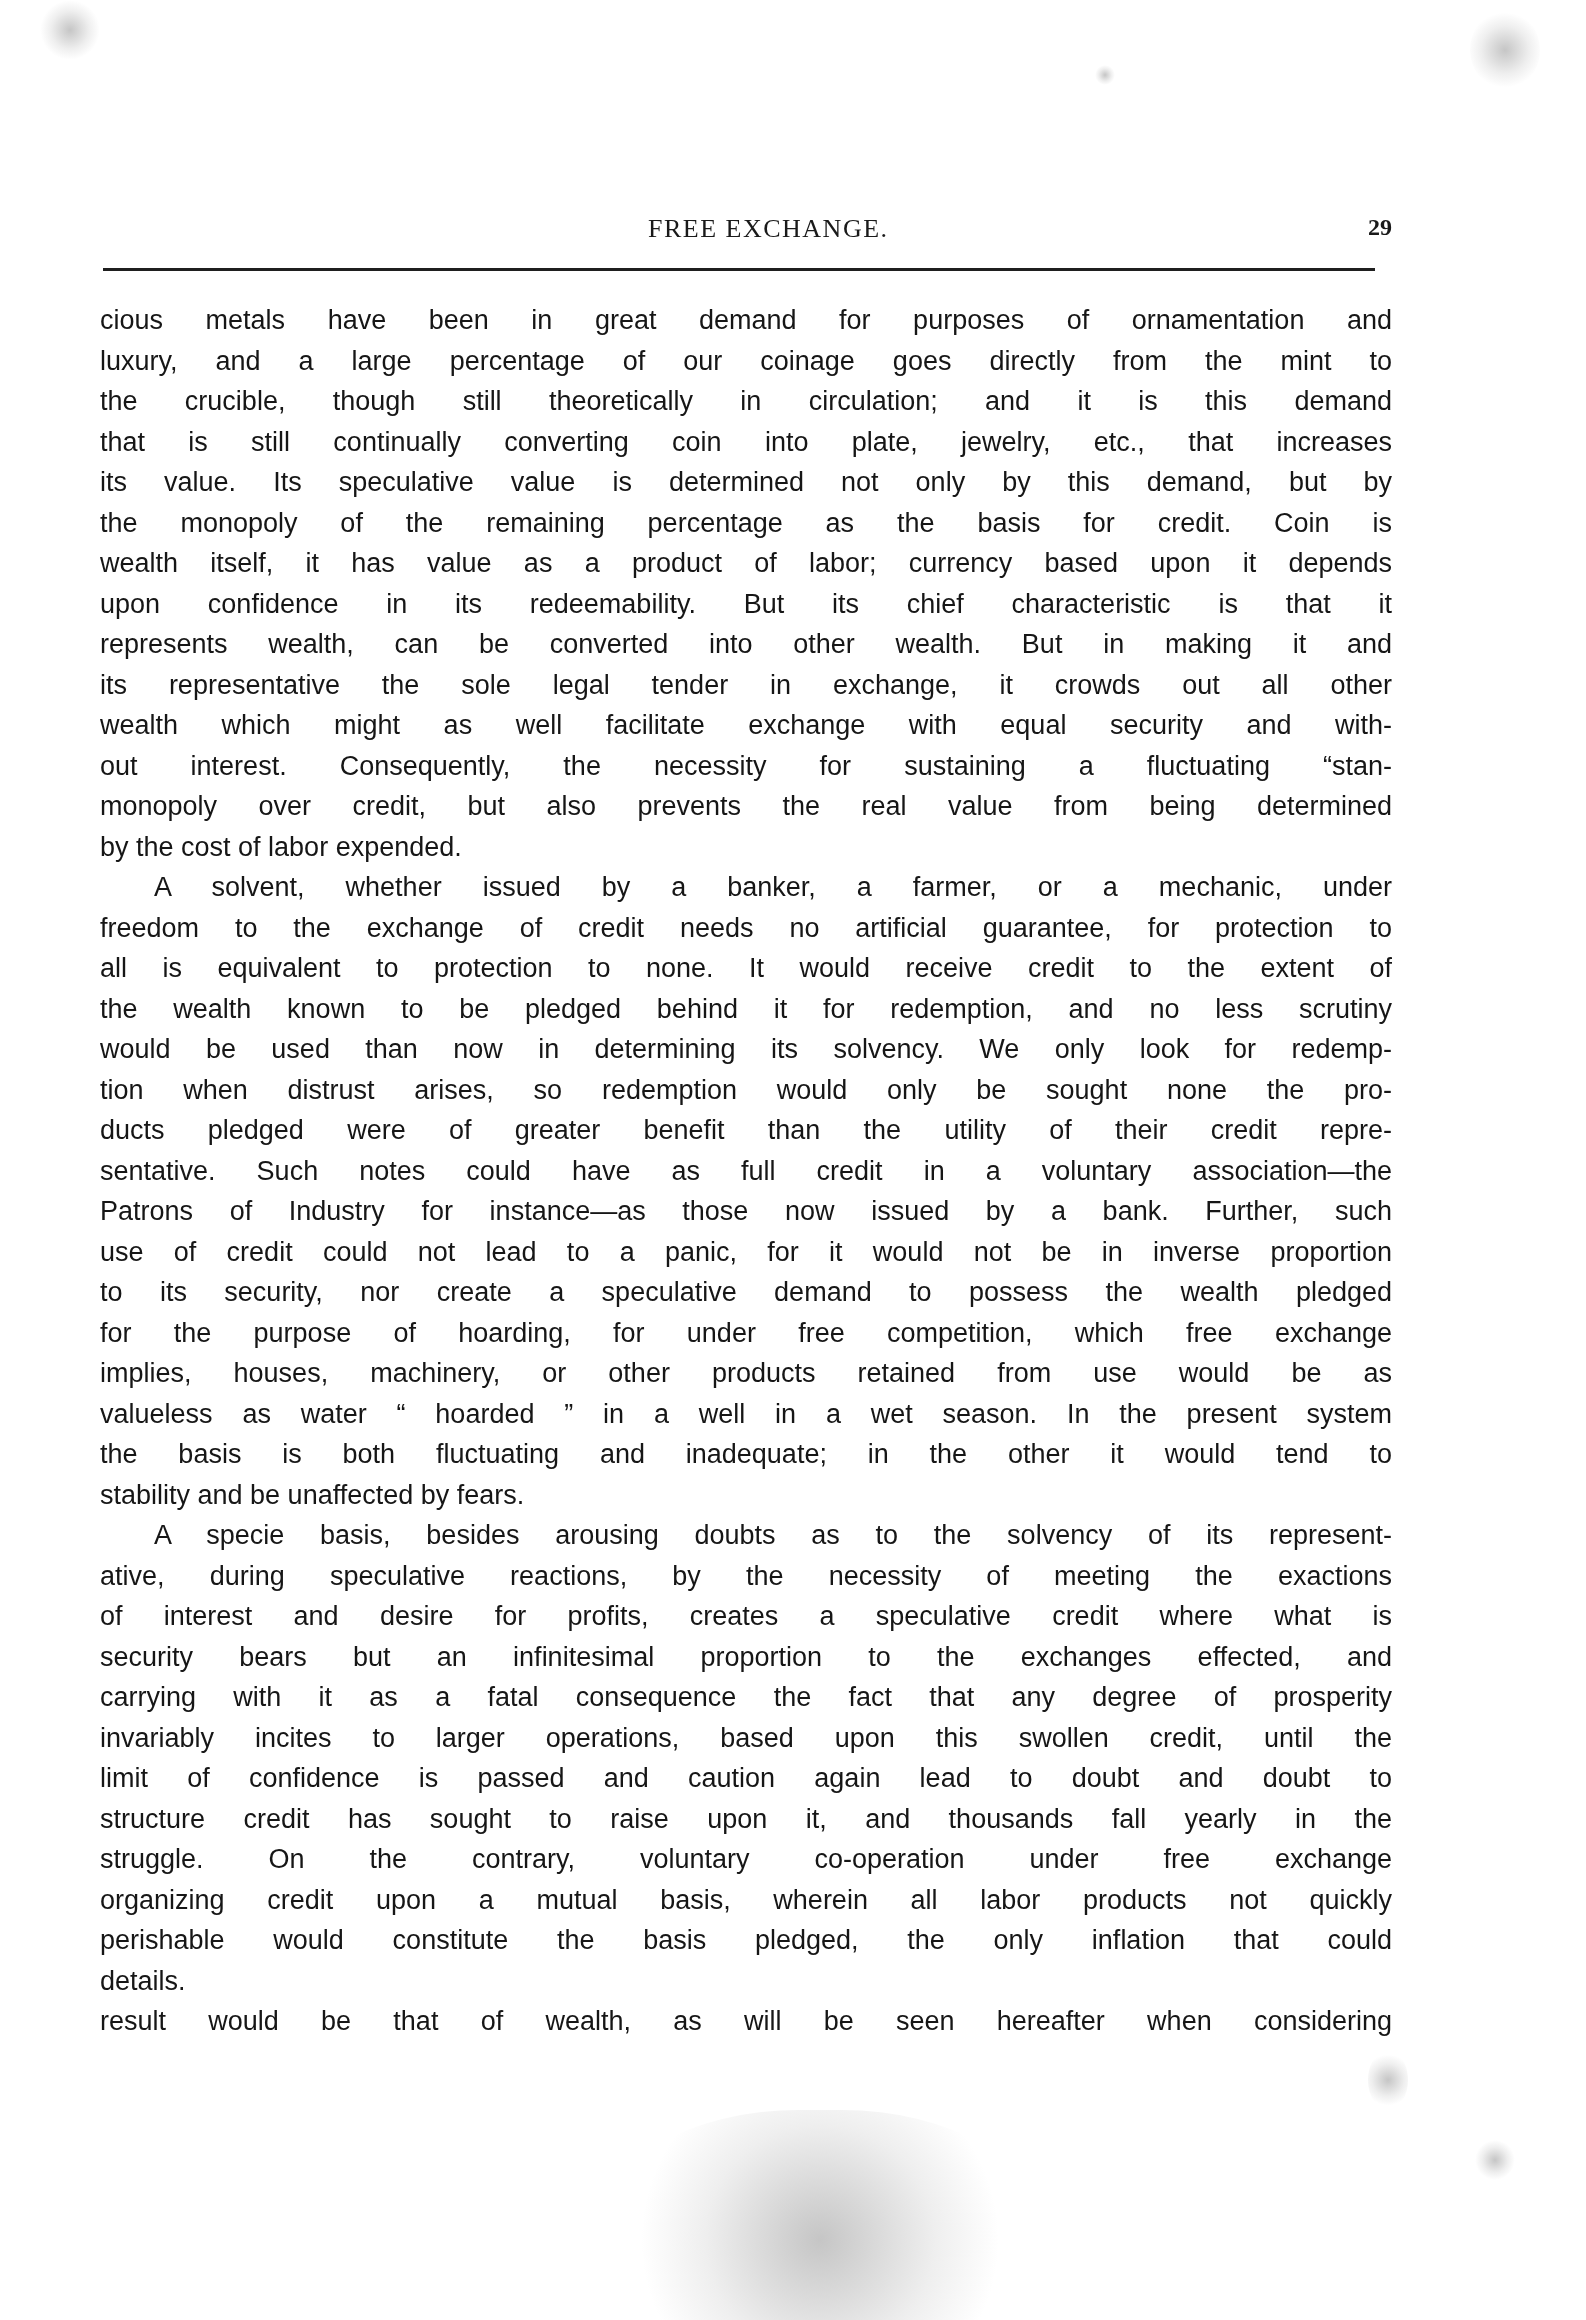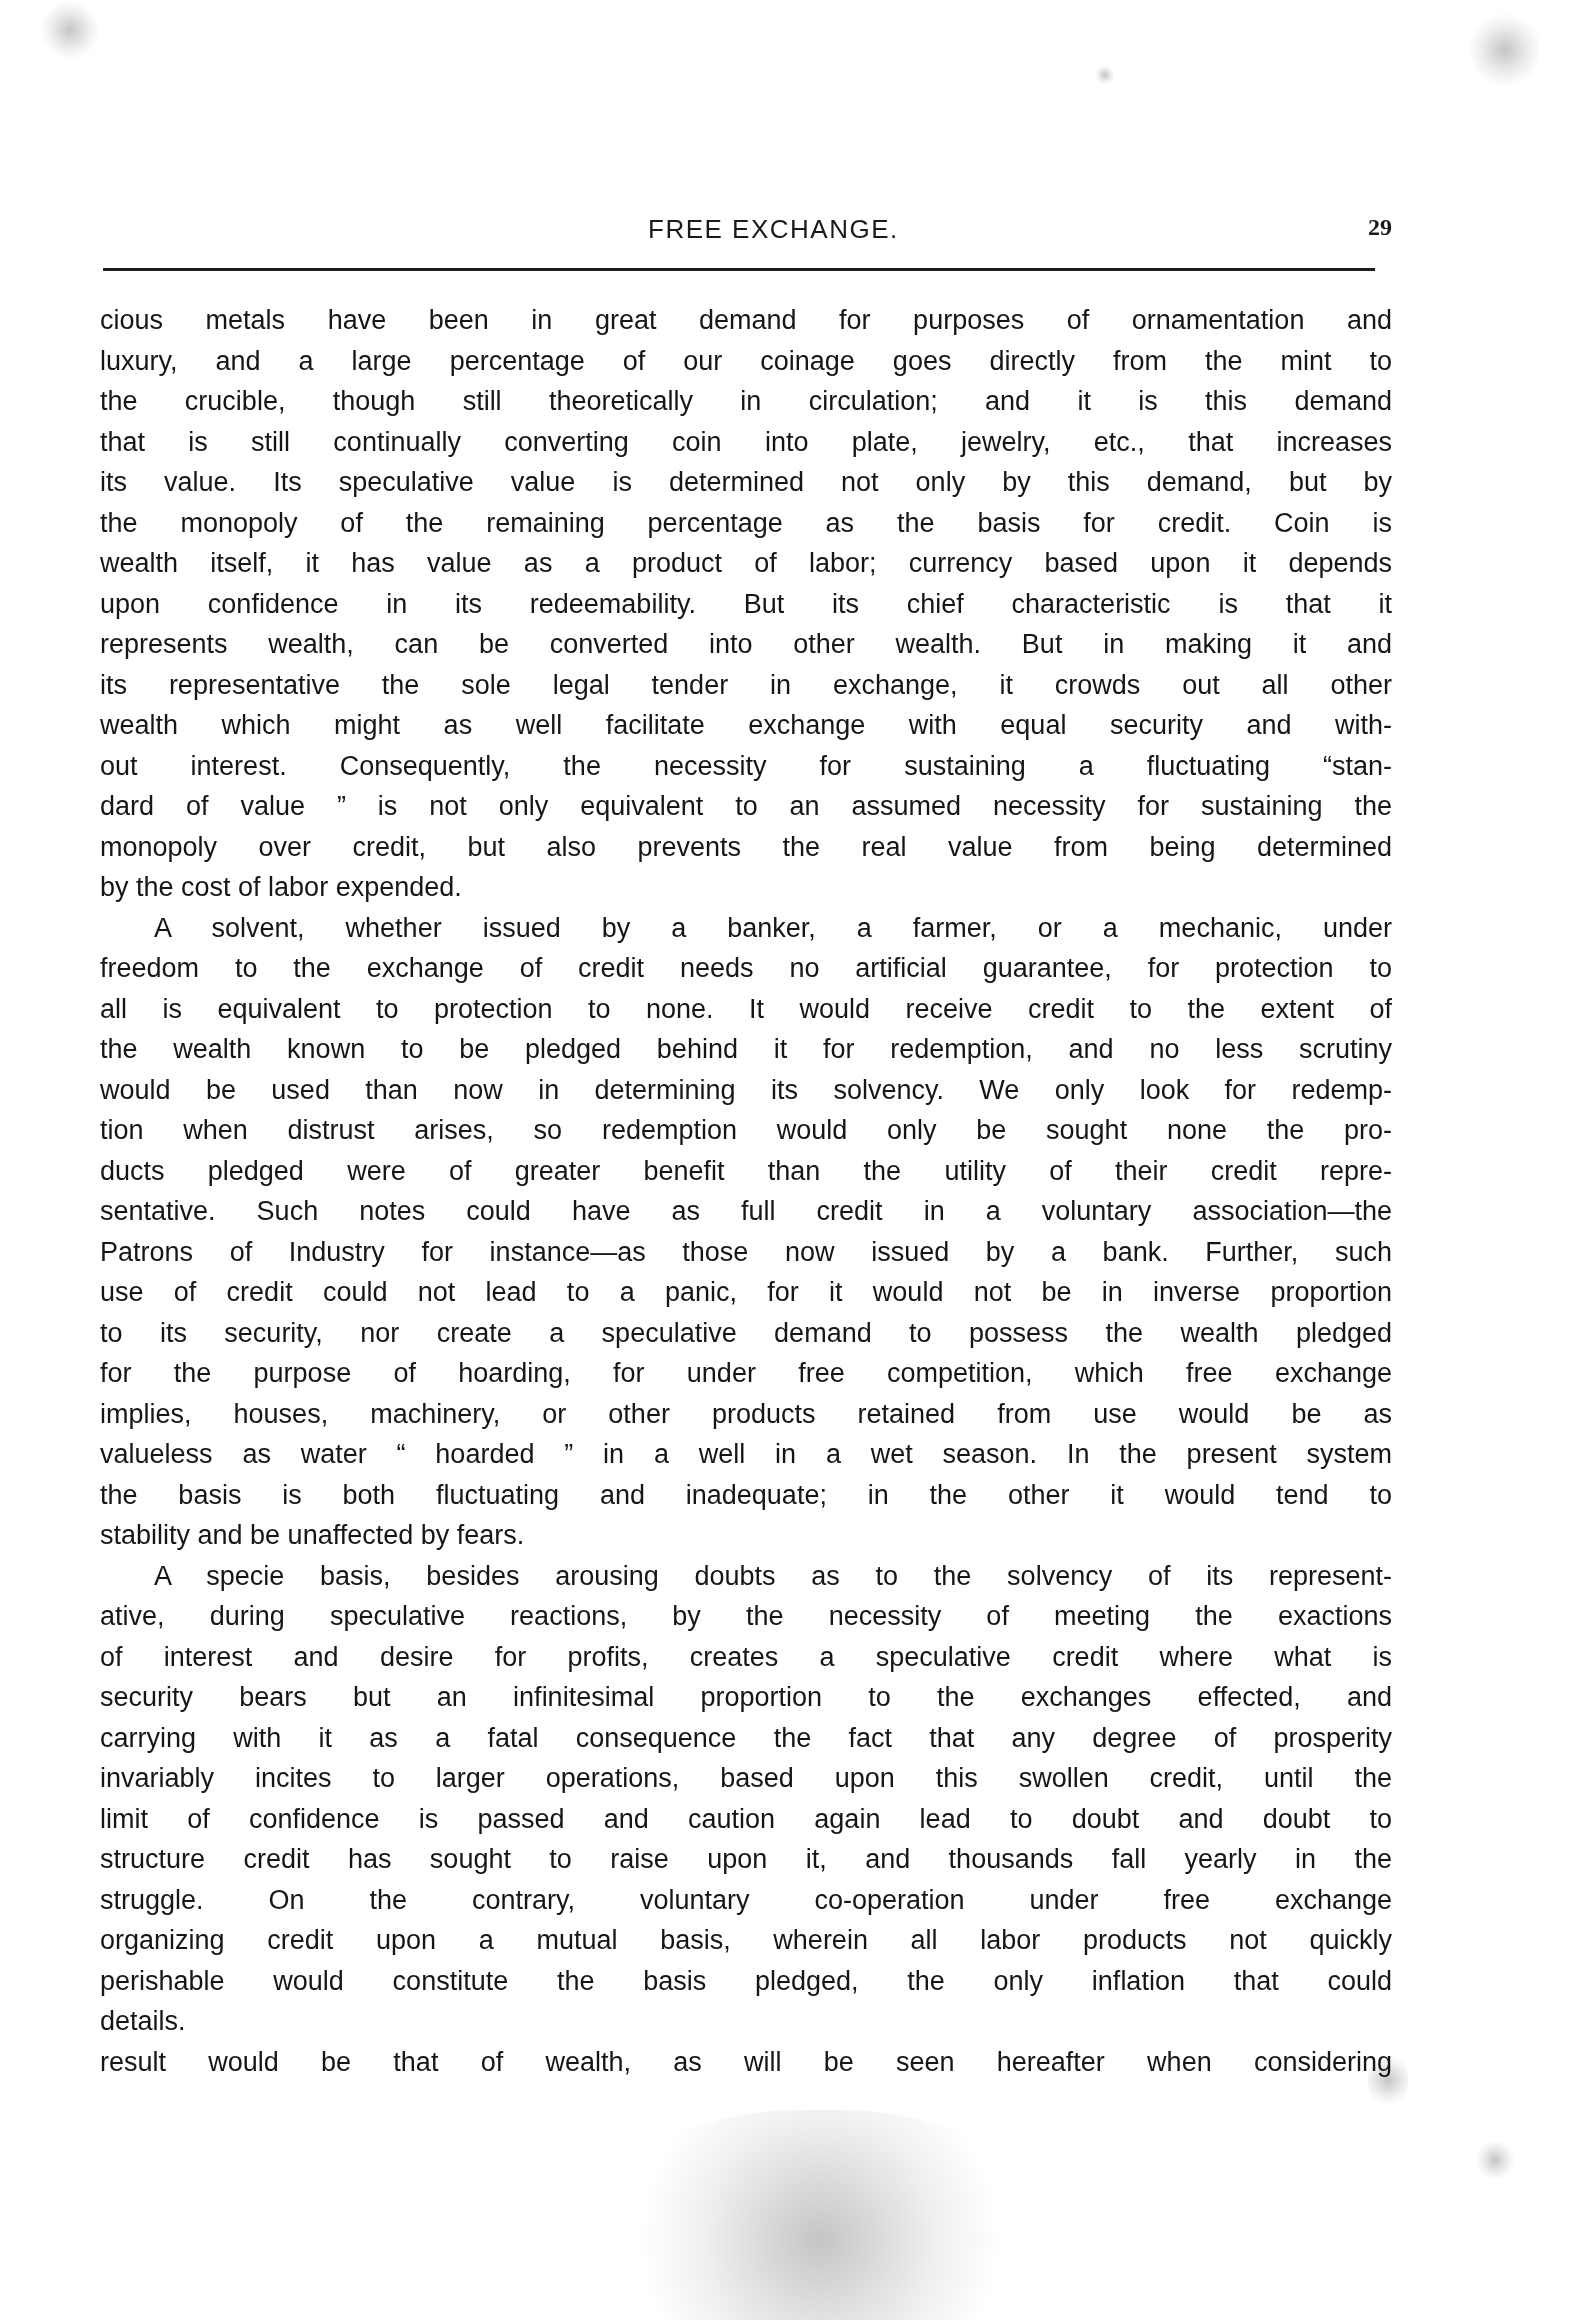--- a/index.html
+++ b/index.html
@@ -3,21 +3,21 @@
 <meta charset="utf-8">
 <style>
   html, body { margin: 0; padding: 0; background: #ffffff; }
   body { width: 1586px; height: 2320px; position: relative; overflow: hidden; }
   .page { position: absolute; left: 0; top: 0; width: 1586px; height: 2320px; background: #ffffff; }
   .running-head {
     position: absolute; top: 214px; left: 100px; width: 1280px; height: 40px;
   }
   .running-title {
     position: absolute; left: 548px; top: 0; width: 230px; 
-    font-family: Liberation Sans, sans-serif; font-size: 26px; letter-spacing: 1.5px;
+    font-family: Liberation Serif, serif; font-size: 26px; letter-spacing: 1.5px;
     color: #1a1a1a; white-space: nowrap;
   }
   .page-number {
     position: absolute; left: 1268px; top: 0; font-family: "Liberation Serif", serif;
     font-size: 24px; font-weight: bold; color: #1a1a1a;
   }
   .head-rule {
     position: absolute; top: 268px; left: 103px; width: 1272px; height: 3px; background: #1f1f1f;
   }
   .body-text {
@@ -61,21 +61,20 @@
       <span class="line">the crucible, though still theoretically in circulation; and it is this demand</span>
       <span class="line">that is still continually converting coin into plate, jewelry, etc., that increases</span>
       <span class="line">its value. Its speculative value is determined not only by this demand, but by</span>
       <span class="line">the monopoly of the remaining percentage as the basis for credit. Coin is</span>
       <span class="line">wealth itself, it has value as a product of labor; currency based upon it depends</span>
       <span class="line">upon confidence in its redeemability. But its chief characteristic is that it</span>
       <span class="line">represents wealth, can be converted into other wealth. But in making it and</span>
       <span class="line">its representative the sole legal tender in exchange, it crowds out all other</span>
       <span class="line">wealth which might as well facilitate exchange with equal security and with-</span>
       <span class="line">out interest. Consequently, the necessity for sustaining a fluctuating “stan-</span>
-      <span class="line">dard of value ” is not only equivalent to an assumed necessity for sustaining the</span>
       <span class="line">monopoly over credit, but also prevents the real value from being determined</span>
       <span class="line last">by the cost of labor expended.</span>
     </div>
     <div class="para">
       <span class="line indent">A solvent, whether issued by a banker, a farmer, or a mechanic, under</span>
       <span class="line">freedom to the exchange of credit needs no artificial guarantee, for protection to</span>
       <span class="line">all is equivalent to protection to none. It would receive credit to the extent of</span>
       <span class="line">the wealth known to be pledged behind it for redemption, and no less scrutiny</span>
       <span class="line">would be used than now in determining its solvency. We only look for redemp-</span>
       <span class="line">tion when distrust arises, so redemption would only be sought none the pro-</span>

